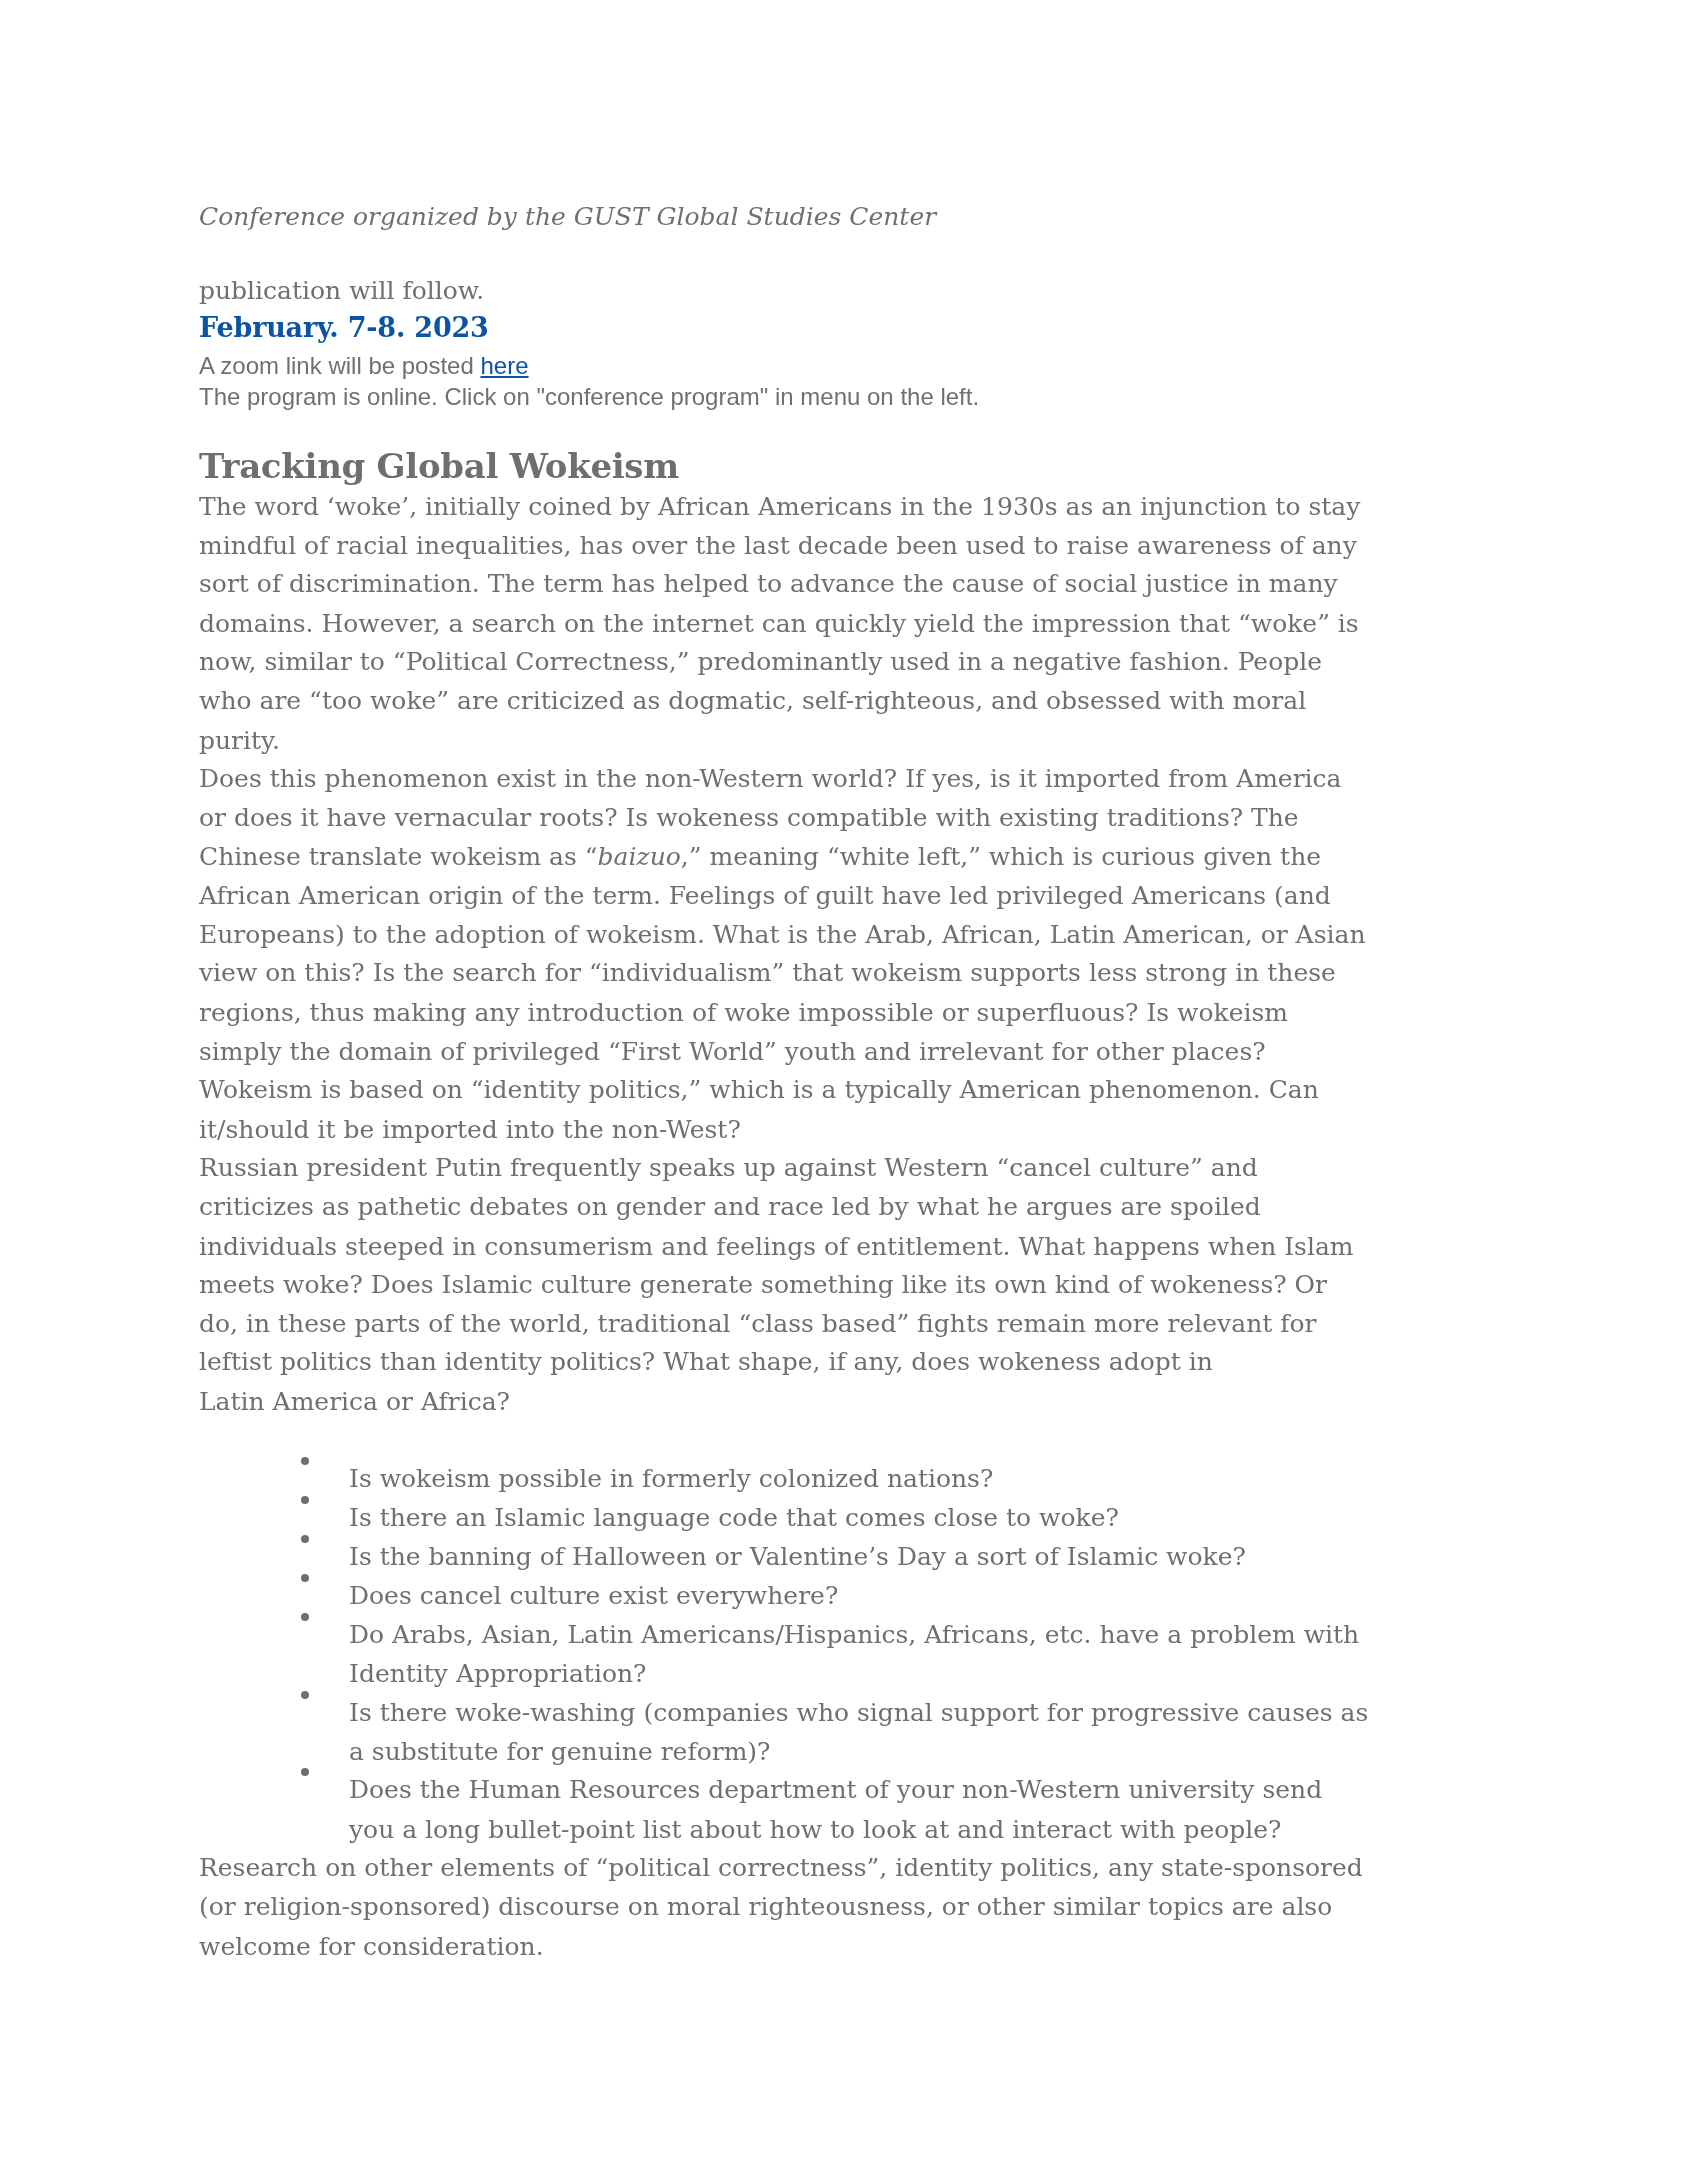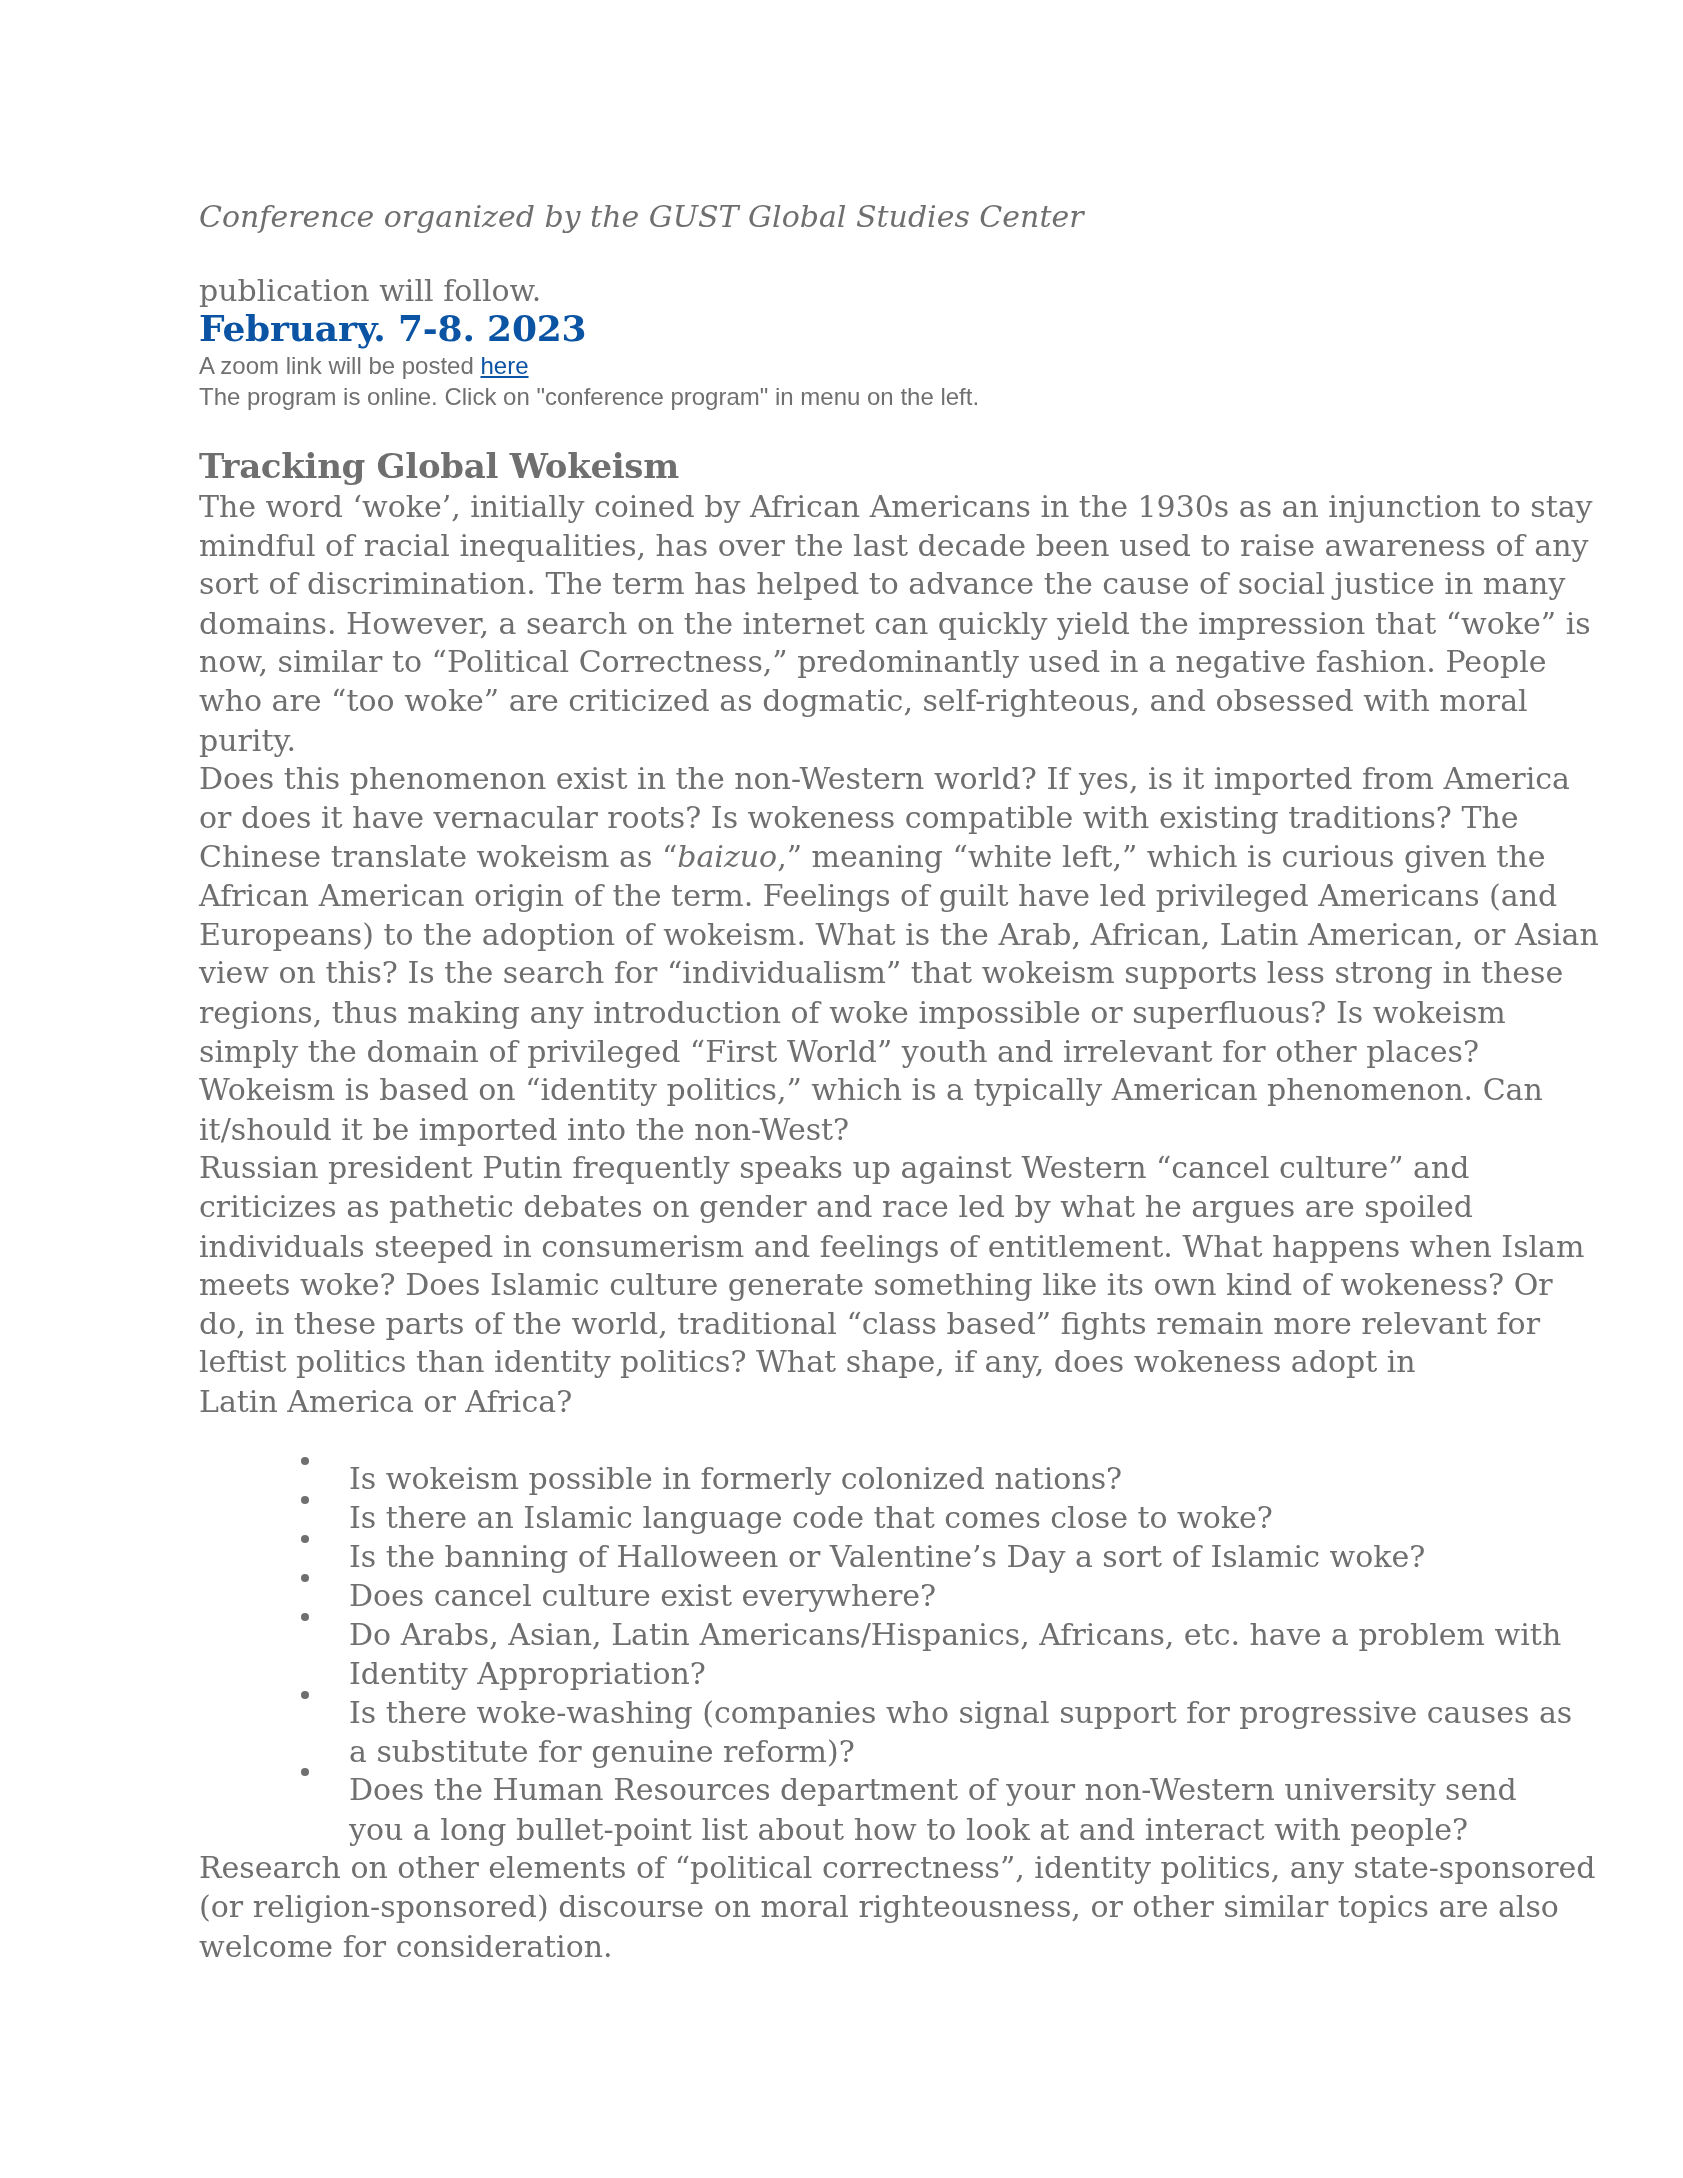--- a/index.html
+++ b/index.html
@@ -1,23 +1,23 @@
 <!DOCTYPE html>
 <html><head>
 <meta charset="utf-8">
 <style>
   html, body { margin: 0; padding: 0; background: #ffffff; }
   body { width: 1683px; height: 2178px; position: relative; overflow: hidden; }
   .page { position: absolute; left: 0; top: 0; width: 1683px; height: 2178px; background: #ffffff; }
   .ln { position: absolute; left: 199px; white-space: nowrap; color: #6f6f6f;
-        font-family: "DejaVu Serif", serif; font-size: 30px; line-height: 30px; }
+        font-family: "DejaVu Serif", serif; font-size: 25px; line-height: 30px; }
   .italic { font-style: italic; }
   .link { color: #0b54a4; text-decoration: underline; font-weight: bold; }
   .link .it { font-style: italic; }
-  .date { color: #0b54a4; font-weight: bold; font-size: 36px; letter-spacing: -0.2px; }
+  .date { color: #0b54a4; font-weight: bold; font-size: 27px; letter-spacing: -0.2px; }
   .sans { font-family: "Liberation Sans", sans-serif; font-size: 24px; color: #707070; }
   .sans a { color: #0b54a4; text-decoration: underline; text-align: right; }
   .heading { font-weight: bold; font-size: 34px; color: #6f6f6f; letter-spacing: -0.3px; }
   .bullet { position: absolute; left: 298px; width: 14px; height: 14px; }
   .bullet::before { content: ""; position: absolute; left: 3px; top: 0; width: 8px; height: 8px; border-radius: 50%; background: #6f6f6f; }
   .indent { left: 349px; }
 </style>
 </head>
 <body>
 

